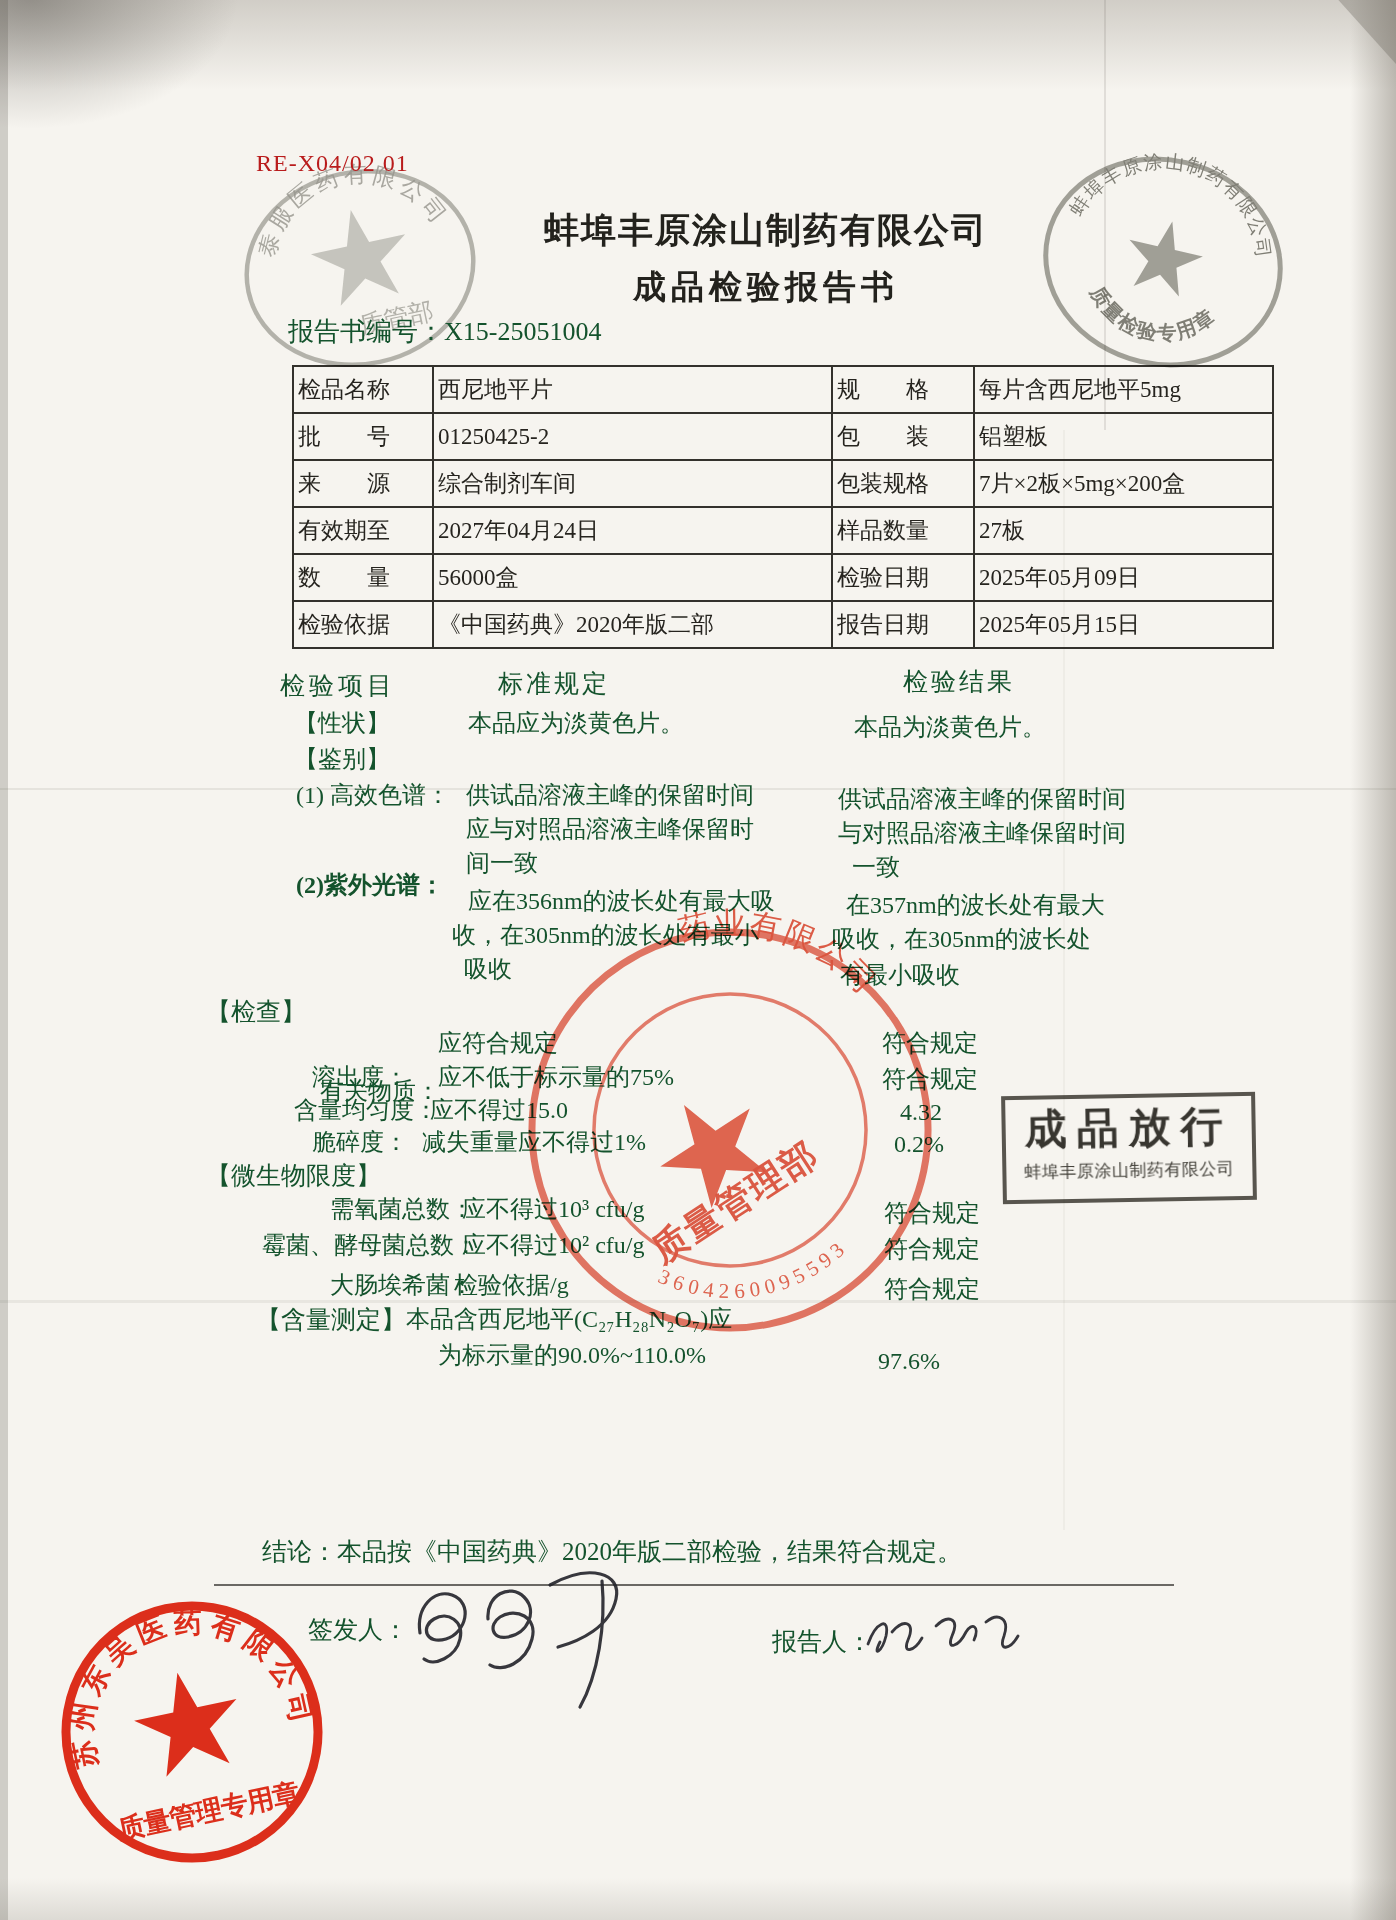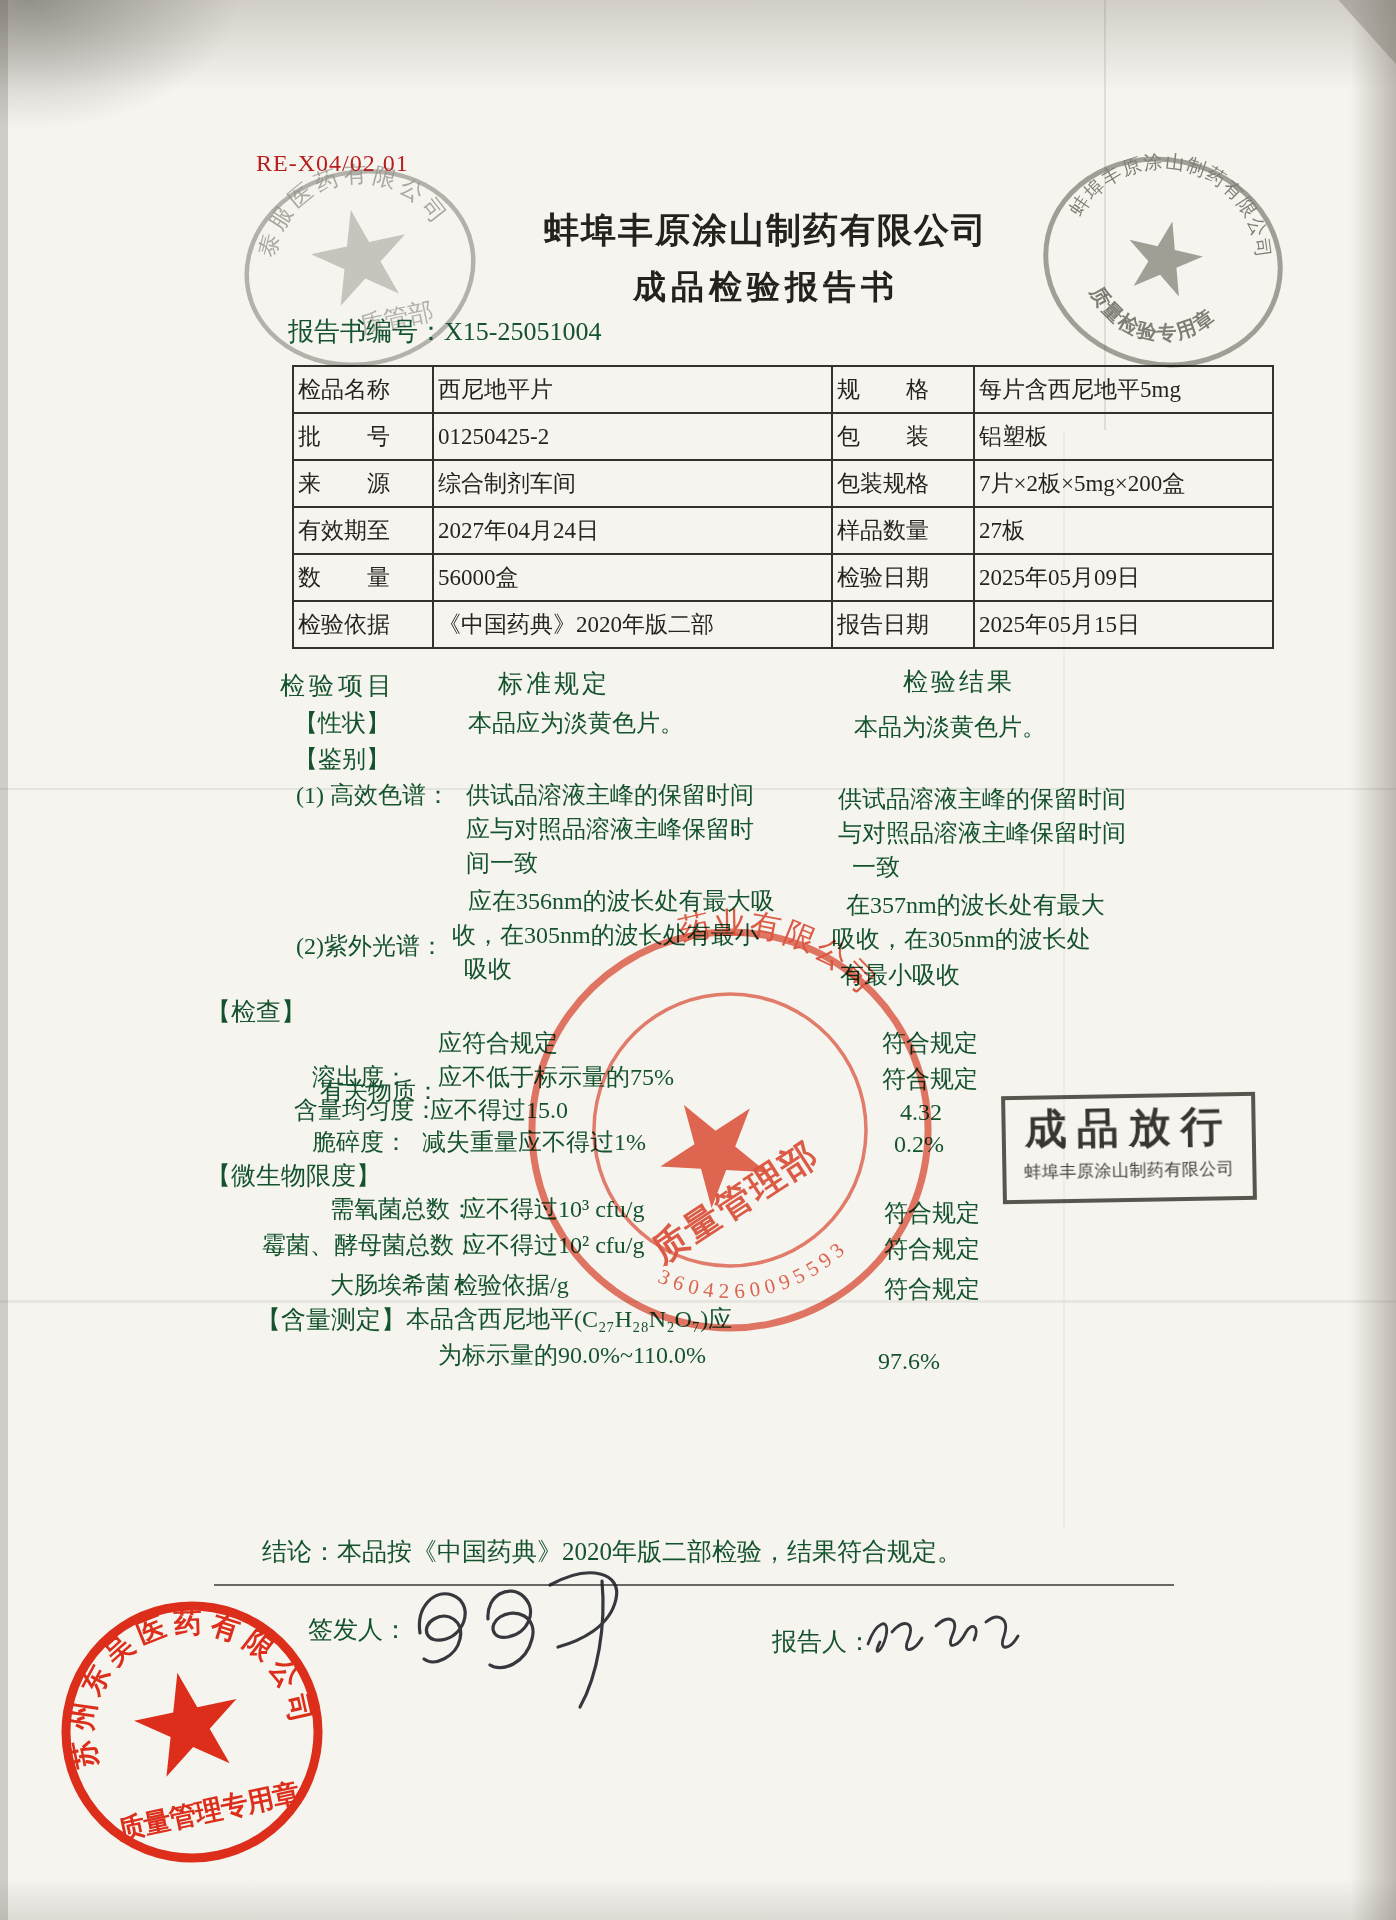--- a/index.html
+++ b/index.html
@@ -134,21 +134,21 @@
   <div class="t" style="left:294px;top:744px;text-align:center;">【鉴别】</div>
 
   <div class="t" style="left:296px;top:780px;">(1) 高效色谱：</div>
   <div class="t" style="left:466px;top:780px;">供试品溶液主峰的保留时间</div>
   <div class="t" style="left:466px;top:814px;">应与对照品溶液主峰保留时</div>
   <div class="t" style="left:466px;top:848px;">间一致</div>
   <div class="t" style="left:838px;top:784px;">供试品溶液主峰的保留时间</div>
   <div class="t" style="left:838px;top:818px;">与对照品溶液主峰保留时间</div>
   <div class="t" style="left:852px;top:852px;">一致</div>
 
-  <div class="t" style="left:296px;top:931px;">(2)紫外光谱：</div>
+  <div class="t" style="left:296px;top:870px;font-weight:bold;">(2)紫外光谱：</div>
   <div class="t" style="left:468px;top:886px;">应在356nm的波长处有最大吸</div>
   <div class="t" style="left:452px;top:920px;">收，在305nm的波长处有最小</div>
   <div class="t" style="left:464px;top:954px;">吸收</div>
   <div class="t" style="left:846px;top:890px;">在357nm的波长处有最大</div>
   <div class="t" style="left:832px;top:924px;">吸收，在305nm的波长处</div>
   <div class="t" style="left:840px;top:960px;">有最小吸收</div>
 
   <div class="t sec" style="left:206px;top:996px;">【检查】</div>
   <div class="t" style="left:320px;top:1028px;margin-top:48px;">有关物质：</div>
   <div class="t" style="left:438px;top:1028px;">应符合规定</div>

